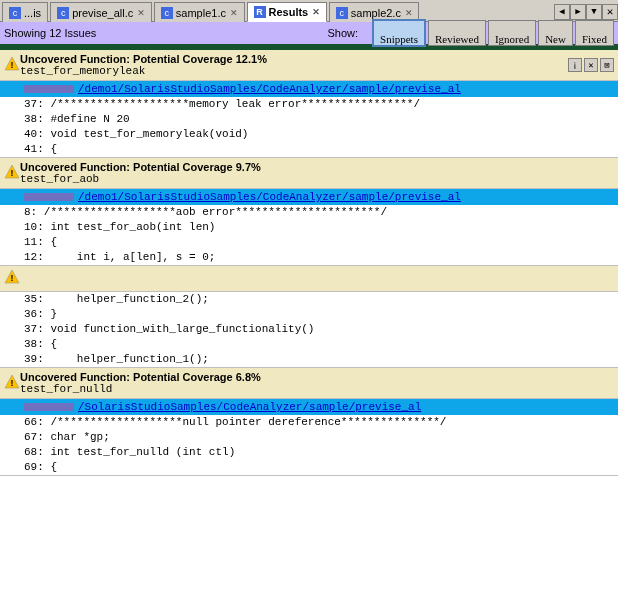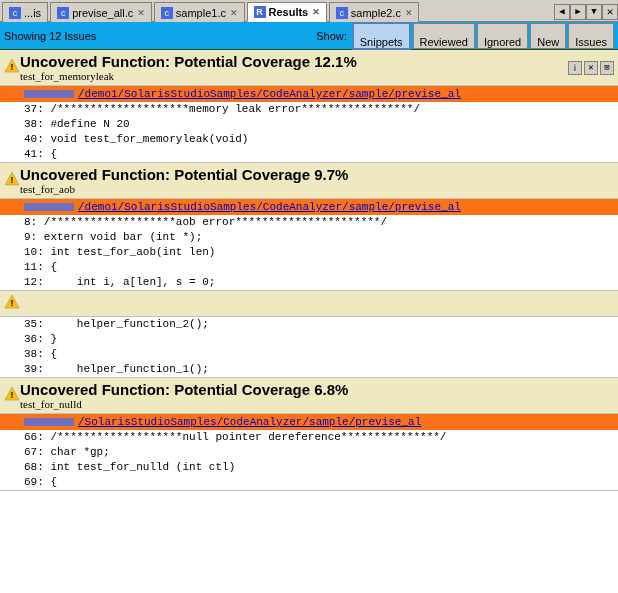--- a/index.html
+++ b/index.html
@@ -71,41 +71,41 @@
       align-items: center;
       justify-content: center;
       cursor: pointer;
       font-size: 9px;
     }
 
     
     .toolbar {
       display: flex;
       align-items: center;
-      background: #0ea5e9;
+      background: #c4b5fd;
       padding: 3px 4px;
-      border-bottom: 1px solid #14532d;
+      border-bottom: 6px solid #14532d;
       height: 28px;
     }
     .toolbar-label {
       font-family: Arial, sans-serif;
       font-size: 11px;
       flex: 1;
     }
     .show-label {
       font-family: Arial, sans-serif;
       font-size: 11px;
-      margin-right: 3px;
+      margin-right: 12px;
     }
     .toolbar-btn {
       padding: 12px 6px;
       border: 1px solid #808080;
       background: #d4d0c8;
       font-size: 11px;
-      font-family: Liberation Sans, sans-serif;
+      font-family: Liberation Serif, serif;
       cursor: pointer;
       height: 25px;
       margin-left: 2px;
     }
     .toolbar-btn.active {
       background: #b8d4f0;
       border: 2px solid #5080c0;
     }
 
     
@@ -136,25 +136,25 @@
       align-items: center;
       background: #f0e8c0;
       padding: 3px 4px;
       border-bottom: 1px solid #c0c0c0;
     }
     .issue-title-area {
       flex: 1;
     }
     .issue-title {
       font-family: Arial, sans-serif;
-      font-size: 15px;
+      font-size: 11px;
       font-weight: bold;
     }
     .issue-subtitle {
-      font-family: Liberation Serif, serif;
+      font-family: Liberation Mono, monospace;
       font-size: 11px;
       color: #000;
     }
     .issue-header-icons {
       display: flex;
       gap: 2px;
     }
     .header-icon-btn {
       width: 14px;
       height: 14px;
@@ -168,21 +168,21 @@
     }
 
     
     .code-section {
       background: #ffffff;
     }
     .file-link-row {
       display: flex;
       align-items: center;
       padding: 2px 24px;
-      background: #f97316;
+      background: #0ea5e9;
     }
     .file-link-bar {
       width: 50px;
       height: 8px;
       background: #7070c0;
       margin-right: 4px;
       display: inline-block;
     }
     .file-link {
       color: #0000cc;
@@ -234,21 +234,21 @@
   </div>
 </div>
 
 <div class="toolbar">
   <span class="toolbar-label">Showing 12 Issues</span>
   <span class="show-label">Show:</span>
   <button class="toolbar-btn active">Snippets</button>
   <button class="toolbar-btn">Reviewed</button>
   <button class="toolbar-btn">Ignored</button>
   <button class="toolbar-btn">New</button>
-  <button class="toolbar-btn">Issues</button>
+  <button class="toolbar-btn">Fixed</button>
 </div>
 
 <div class="content-area">
   <div class="issues-list" id="issues-list">
 
   <div class="issue-block">
         <div class="issue-header">
           <div><svg width="16" height="16" viewBox="0 0 16 16">
     <polygon points="8,1 15,14 1,14" fill="#FFC000" stroke="#888" stroke-width="0.5"></polygon>
     <text x="8" y="12" text-anchor="middle" font-size="9" font-weight="bold" fill="#000">!</text>
@@ -284,36 +284,36 @@
             <div class="issue-title">Uncovered Function: Potential Coverage 9.7%</div>
             <div class="issue-subtitle">test_for_aob</div>
           </div>
         </div>
         <div class="code-section">
           <div class="file-link-row">
             <span class="file-link-bar"></span>
             <span class="file-link">/demo1/SolarisStudioSamples/CodeAnalyzer/sample/previse_al</span>
           </div>
           <div class="code-line">8: /*******************aob error**********************/</div>
-          <div class="code-line">9: extern void bar (int *);</div>
           <div class="code-line">10: int test_for_aob(int len)</div>
           <div class="code-line">11: {</div>
           <div class="code-line">12:     int i, a[len], s = 0;</div>
         </div>
       </div>
       <div class="issue-block">
         <div class="issue-header">
           <div><svg width="16" height="16" viewBox="0 0 16 16">
     <polygon points="8,1 15,14 1,14" fill="#FFC000" stroke="#888" stroke-width="0.5"></polygon>
     <text x="8" y="12" text-anchor="middle" font-size="9" font-weight="bold" fill="#000">!</text>
   </svg></div>
         </div>
         <div class="code-section">
           <div class="code-line">35:     helper_function_2();</div>
           <div class="code-line">36: }</div>
+          <div class="code-line">37: void function_with_large_functionality()</div>
           <div class="code-line">38: {</div>
           <div class="code-line">39:     helper_function_1();</div>
         </div>
       </div>
       <div class="issue-block">
         <div class="issue-header">
           <div><svg width="16" height="16" viewBox="0 0 16 16">
     <polygon points="8,1 15,14 1,14" fill="#FFC000" stroke="#888" stroke-width="0.5"></polygon>
     <text x="8" y="12" text-anchor="middle" font-size="9" font-weight="bold" fill="#000">!</text>
   </svg></div>

